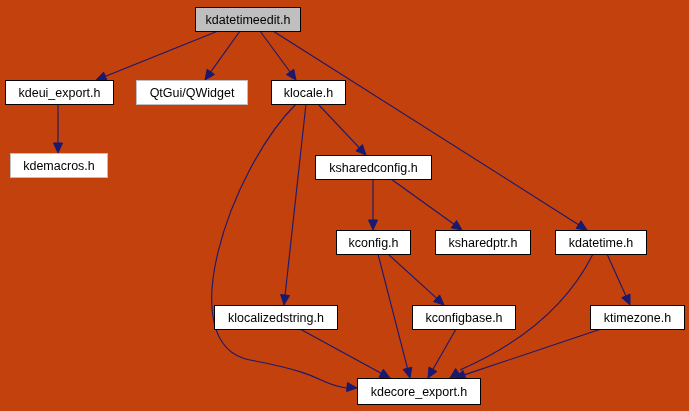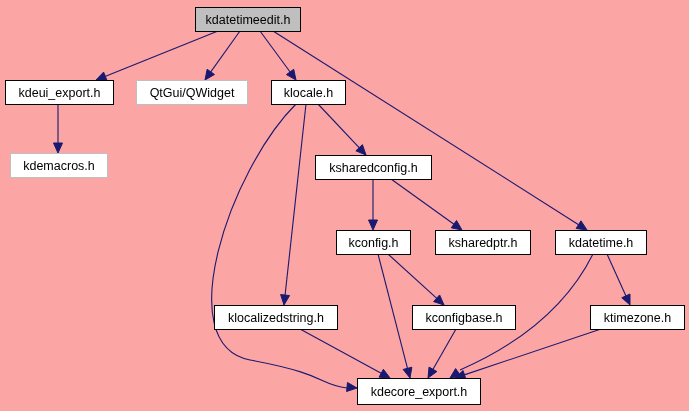--- a/index.html
+++ b/index.html
@@ -1,16 +1,16 @@
 <!DOCTYPE html>
 <html><head>
 <meta charset="utf-8">
 <style>
   html, body { margin: 0; padding: 0; background: #ffffff; }
-  #stage { position: relative; width: 689px; height: 411px; overflow: hidden; background: #fca5a5; }
+  #stage { position: relative; width: 689px; height: 411px; overflow: hidden; background: #c2410c; }
   svg { position: absolute; left: 0; top: 0; }
   .node-box { fill: #ffffff; stroke: #000000; stroke-width: 1; }
   .node-box.root { fill: #bfbfbf; }
   .node-box.ext { stroke: #bfbfbf; }
   .node-label { font-family: "Liberation Sans", sans-serif; font-size: 12.5px; fill: #000; }
   .edge { fill: none; stroke: #191970; stroke-width: 1.1; }
   .arrow { fill: #191970; stroke: #191970; }
 </style>
 </head>
 <body>

